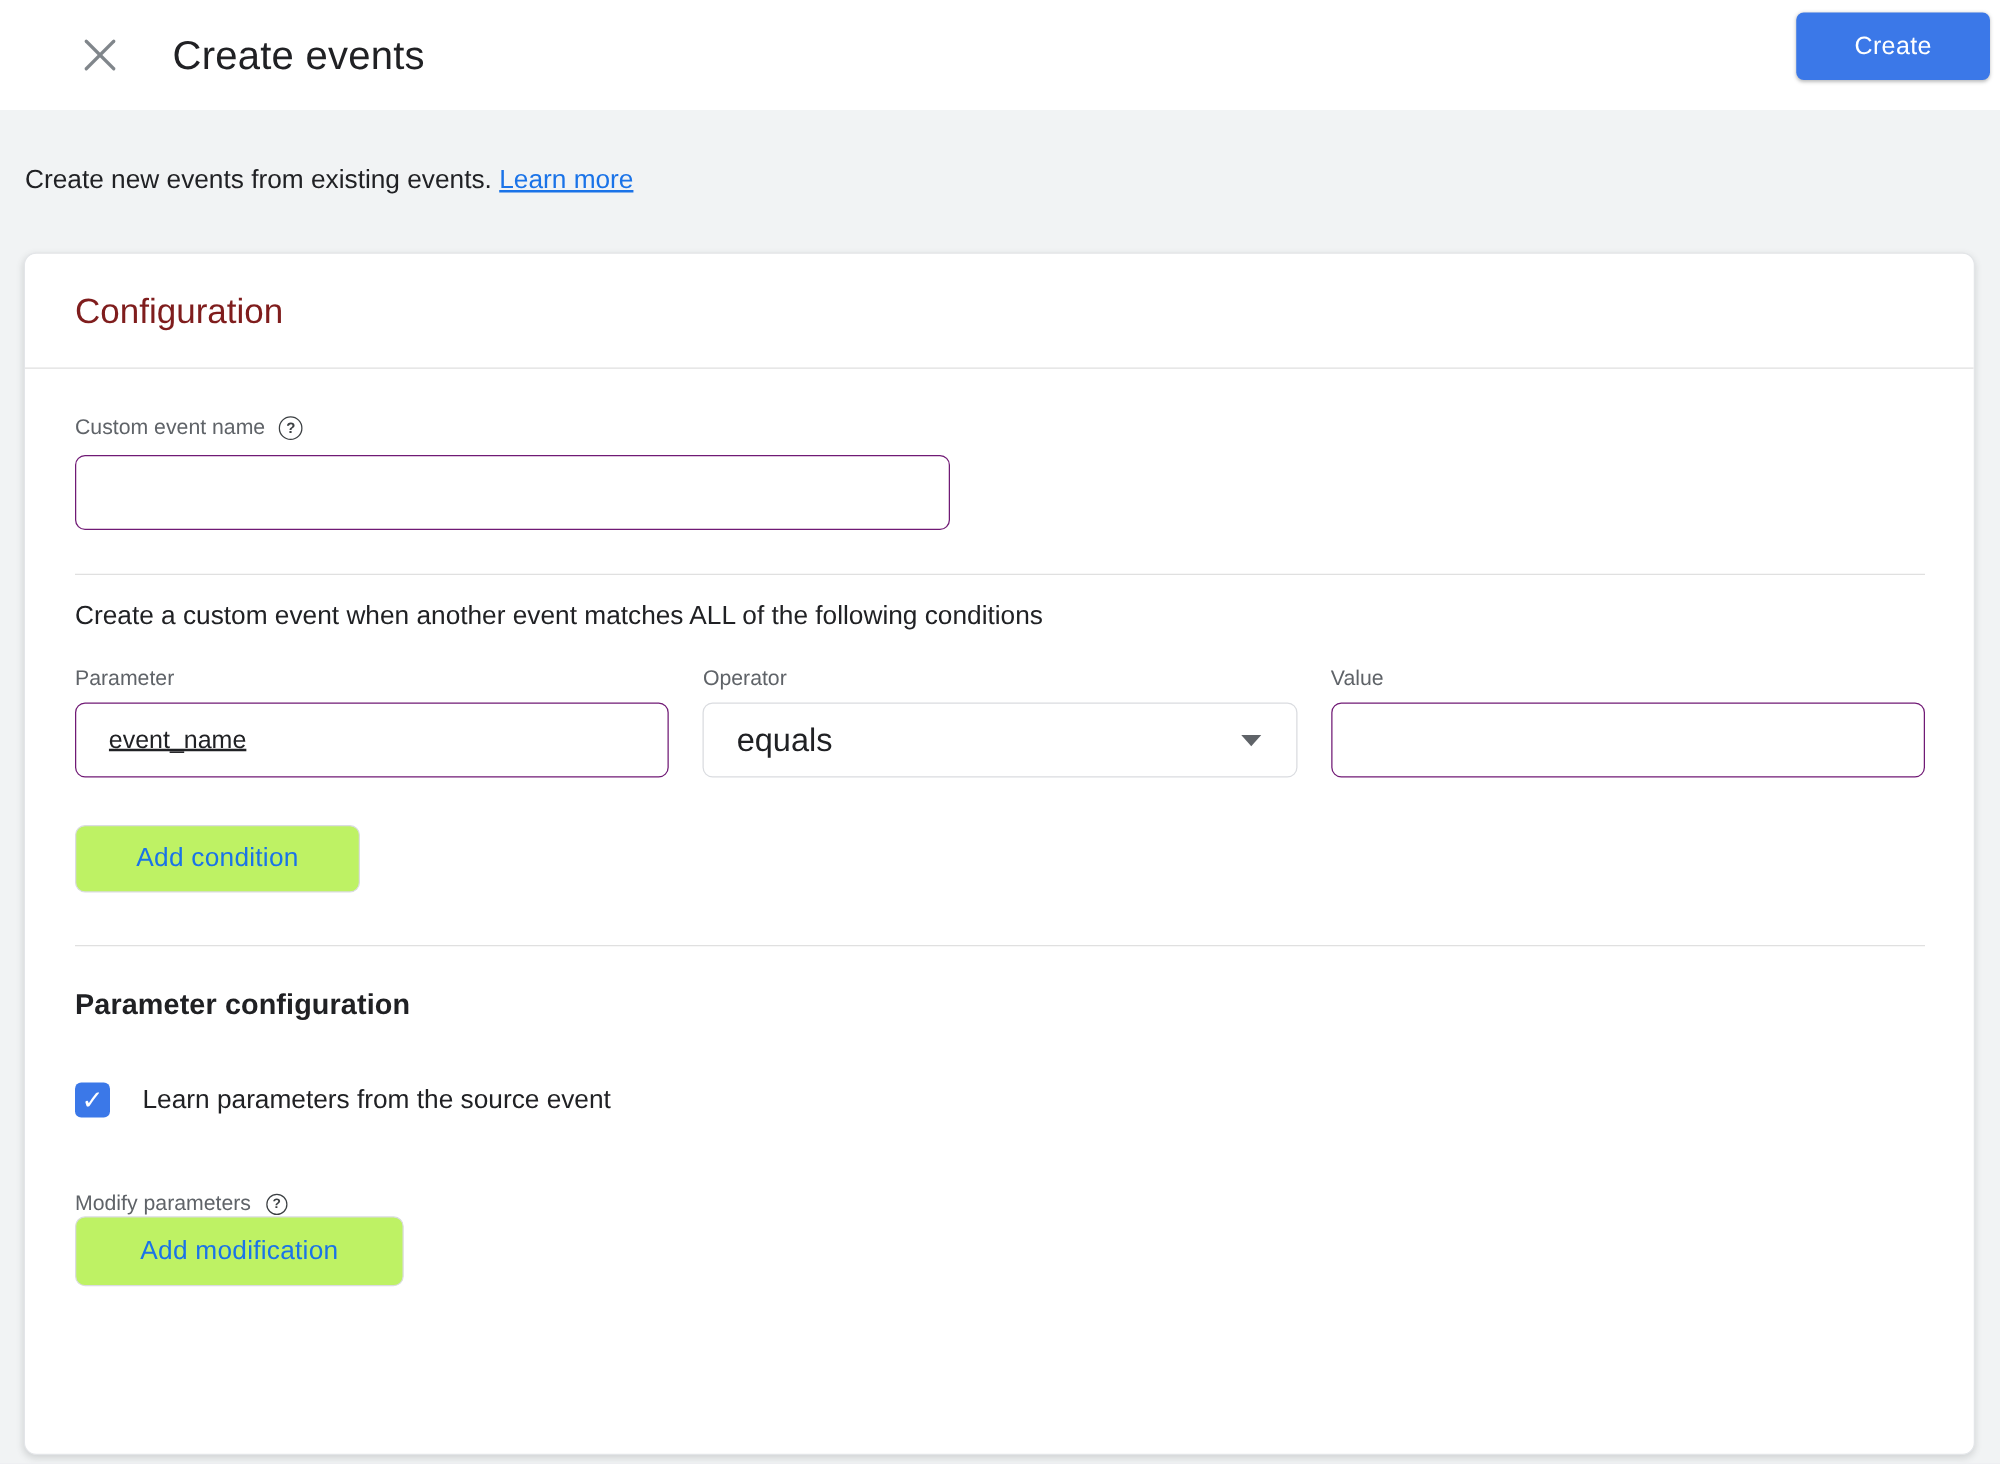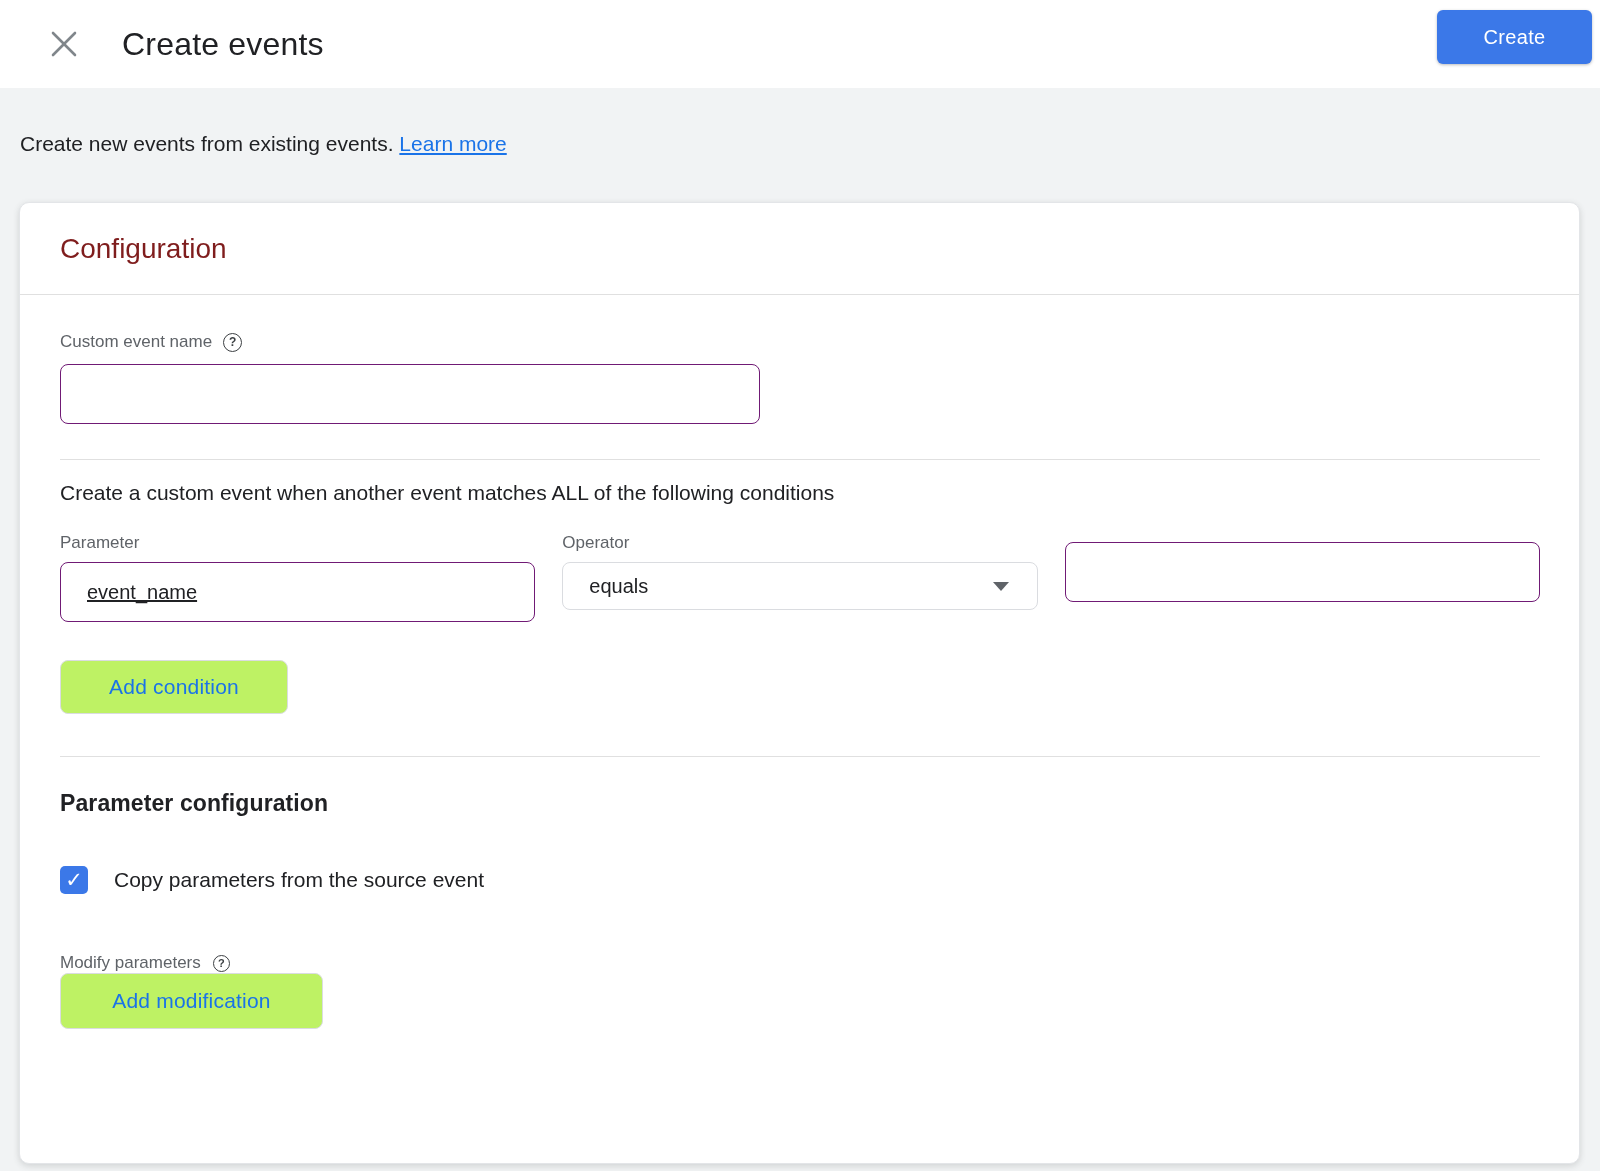--- a/index.html
+++ b/index.html
@@ -15,20 +15,21 @@
     color: #202124;
   }
 
   
   .topbar {
     height: 88px;
     background: #ffffff;
     display: flex;
     align-items: center;
     position: relative;
+    padding-left: 16px;
   }
   .close-btn {
     width: 44px; height: 44px;
     margin-left: 42px;
     display: flex; align-items: center; justify-content: center;
     cursor: pointer;
     background: transparent; border: none;
   }
   .close-btn svg { display: block; }
   .topbar-title {
@@ -147,28 +148,28 @@
   .condition-row {
     display: flex;
     gap: 27px;
     margin-top: 28px;
   }
   .condition-col { flex: 1 1 0; }
   .condition-col .text-input { margin-top: 9px; }
 
   .select-box {
     margin-top: 9px;
-    height: 48px;
+    height: 60px;
     border: 1px solid #dadce0;
     border-radius: 8px;
     background: #fff;
     display: flex;
     align-items: center;
     padding: 0 26px;
-    font-size: 20px;
+    font-size: 26px;
     color: #202124;
     cursor: pointer;
     position: relative;
   }
   .select-arrow {
     position: absolute;
     right: 28px;
     top: 50%;
     margin-top: -4px;
     width: 0; height: 0;
@@ -273,35 +274,36 @@
           <input class="text-input" type="text" value="event_name" style="">
         </div>
         <div class="condition-col">
           <div class="field-label">Operator</div>
           <div class="select-box">
             <span>equals</span>
             <span class="select-arrow"></span>
           </div>
         </div>
         <div class="condition-col">
+          <div class="field-label">Value</div>
           <input class="text-input" type="text" value="" style="">
         </div>
       </div>
 
       <button class="outline-btn add-condition-btn">Add condition</button>
 
       <hr class="divider divider-2">
 
       <div class="section-title pc-title">Parameter configuration</div>
 
       <div class="checkbox-row">
         <div class="checkbox">
           <span>✓</span>
         </div>
-        <div class="checkbox-label">Copy parameters from the source event</div>
+        <div class="checkbox-label">Learn parameters from the source event</div>
       </div>
 
       <div class="field-label modify-label">
         <span>Modify parameters</span>
         <span class="help-icon">?</span>
       </div>
 
       <button class="outline-btn add-modification-btn">Add modification</button>
 
     </div>

